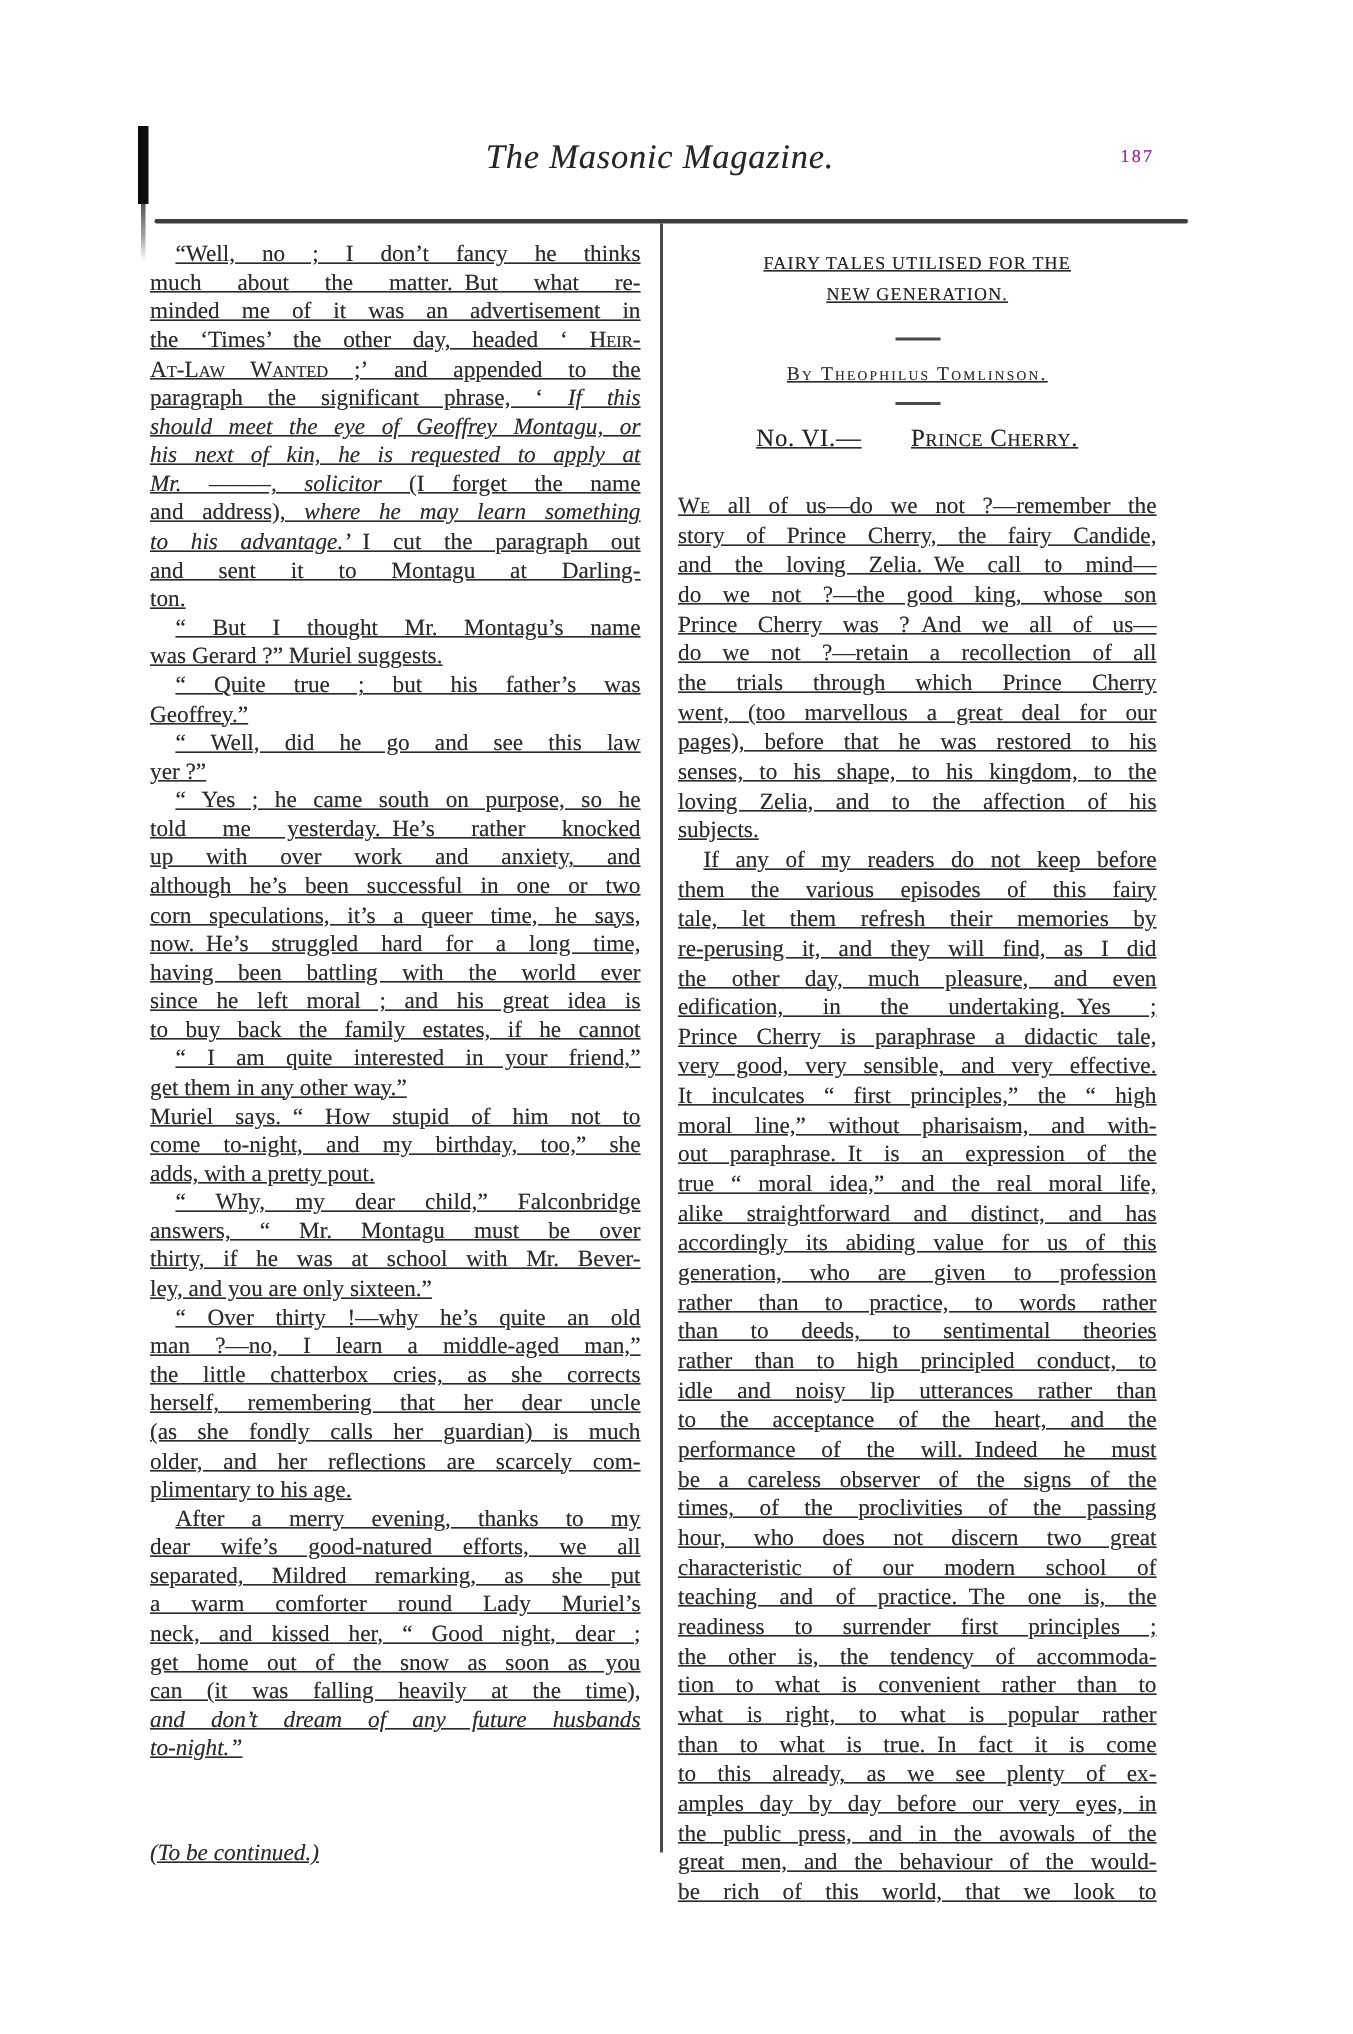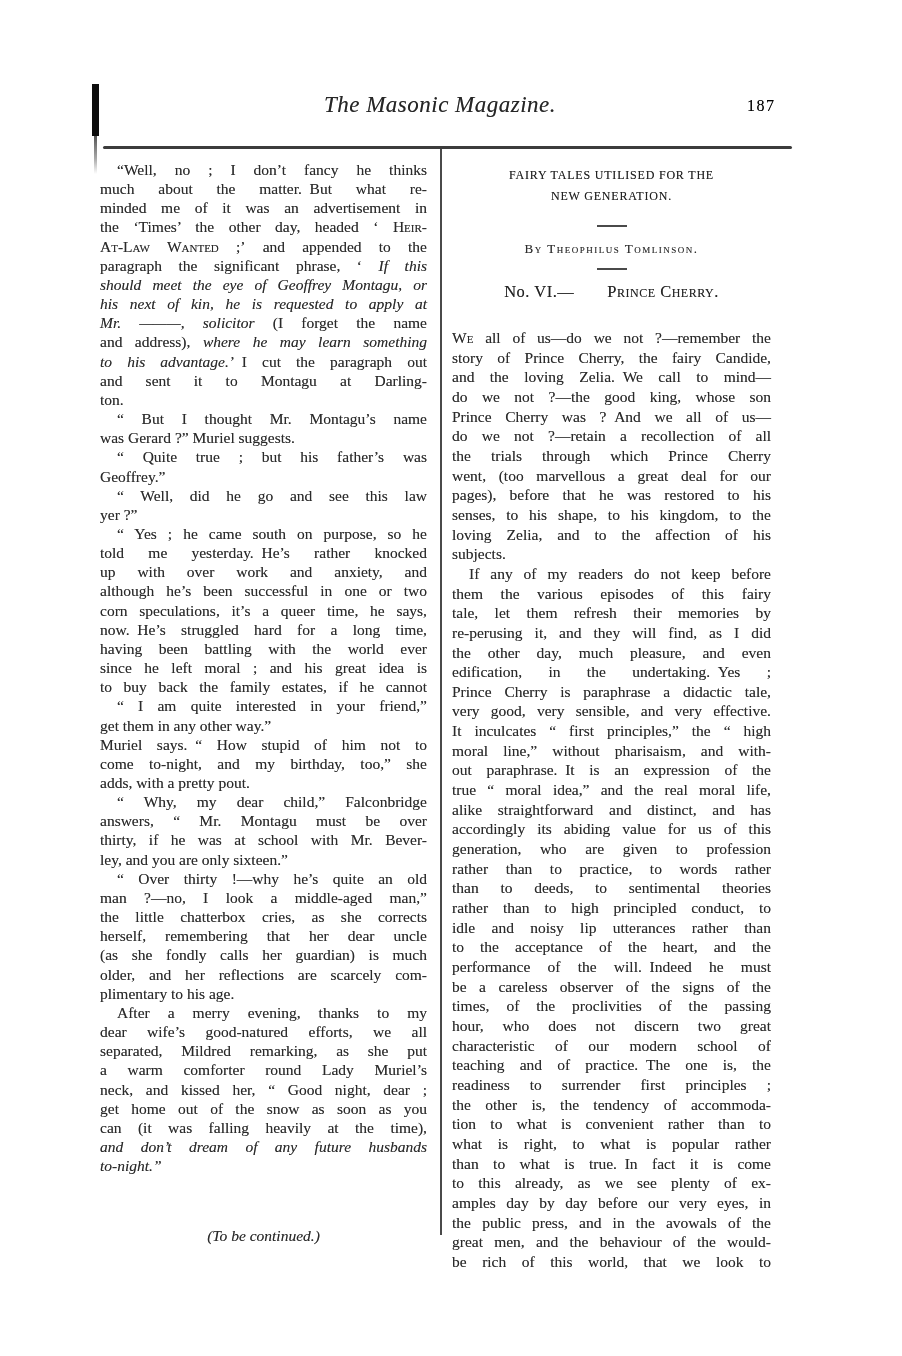--- a/index.html
+++ b/index.html
@@ -8,37 +8,37 @@
     font-family:"Liberation Serif", serif;color:#2b2b2b;overflow:hidden;
     text-shadow:0 0 0.4px rgba(20,20,20,0.45);
   }
   .artifact-bar{position:absolute;left:92px;top:84px;width:7px;height:52px;background:#0d0d0d;}
   .artifact-tail{position:absolute;left:94px;top:136px;width:3px;height:38px;
     background:linear-gradient(#555,#aaa 60%,transparent);}
   .header-title{
     position:absolute;top:92px;left:105px;width:670px;text-align:center;
     font-style:italic;font-size:23px;letter-spacing:0.5px;color:#262626;
   }
-  .page-number{position:absolute;top:97px;left:747px;width:60px;font-size:16px;letter-spacing:1.5px;color:#000000;}
+  .page-number{position:absolute;top:97px;left:747px;width:60px;font-size:12px;letter-spacing:1.5px;color:#a21caf;}
   .hrule{position:absolute;left:103px;top:146px;width:689px;height:3px;background:#3c3c3c;border-radius:2px;}
   .vrule{position:absolute;left:440px;top:149px;width:2px;height:1086px;background:#4a4a4a;}
 
-  .col{position:absolute;font-size:15.5px;}
+  .col{position:absolute;font-size:15.5px;text-decoration:underline;}
   .col-left{left:100px;top:160px;width:327px;}
   .col-right{left:452px;top:165px;width:319px;}
 
   .line{text-align:justify;text-align-last:justify;}
   .col-left .line{line-height:19.15px;}
   .col-right .line{line-height:19.65px;}
   .line.end{text-align-last:left;}
   .line.in{text-indent:17px;}
   .line .i{font-style:italic;}
   .line .sc{font-variant:small-caps;}
 
-  .continued{margin-top:52px;text-align:center;font-style:italic;font-size:15.5px;}
+  .continued{margin-top:52px;font-style:italic;font-size:15.5px;}
 
   .rtitle{text-align:center;font-size:12px;line-height:21px;letter-spacing:0.8px;color:#222;}
   .rule-sm{width:30px;height:2px;background:#4a4a4a;margin:18px auto 0;}
   .rule-sm2{width:30px;height:2px;background:#4a4a4a;margin:11px auto 0;}
   .byline{margin-top:14px;text-align:center;font-size:13px;letter-spacing:1.5px;
     font-variant:small-caps;color:#2e2e2e;}
   .rsection{margin-top:12px;text-align:center;font-size:16.5px;letter-spacing:0.5px;color:#242424;}
   .rsection .sc{font-variant:small-caps;margin-left:33px;}
   .rbody{margin-top:26px;}
 </style>
@@ -89,21 +89,21 @@
         <div class="line in"><span>“ I am quite interested in your friend,”</span></div>
         <div class="line end"><span>get them in any other way.”</span></div>
         <div class="line"><span>Muriel says. “ How stupid of him not to</span></div>
         <div class="line"><span>come to-night, and my birthday, too,” she</span></div>
         <div class="line end"><span>adds, with a pretty pout.</span></div>
         <div class="line in"><span>“ Why, my dear child,” Falconbridge</span></div>
         <div class="line"><span>answers, “ Mr. Montagu must be over</span></div>
         <div class="line"><span>thirty, if he was at school with Mr. Bever-</span></div>
         <div class="line end"><span>ley, and you are only sixteen.”</span></div>
         <div class="line in"><span>“ Over thirty !—why he’s quite an old</span></div>
-        <div class="line"><span>man ?—no, I look a middle-aged man,”</span></div>
+        <div class="line"><span>man ?—no, I learn a middle-aged man,”</span></div>
         <div class="line"><span>the little chatterbox cries, as she corrects</span></div>
         <div class="line"><span>herself, remembering that her dear uncle</span></div>
         <div class="line"><span>(as she fondly calls her guardian) is much</span></div>
         <div class="line"><span>older, and her reflections are scarcely com-</span></div>
         <div class="line end"><span>plimentary to his age.</span></div>
         <div class="line in"><span>After a merry evening, thanks to my</span></div>
         <div class="line"><span>dear wife’s good-natured efforts, we all</span></div>
         <div class="line"><span>separated, Mildred remarking, as she put</span></div>
         <div class="line"><span>a warm comforter round Lady Muriel’s</span></div>
         <div class="line"><span>neck, and kissed her, “ Good night, dear ;</span></div>

